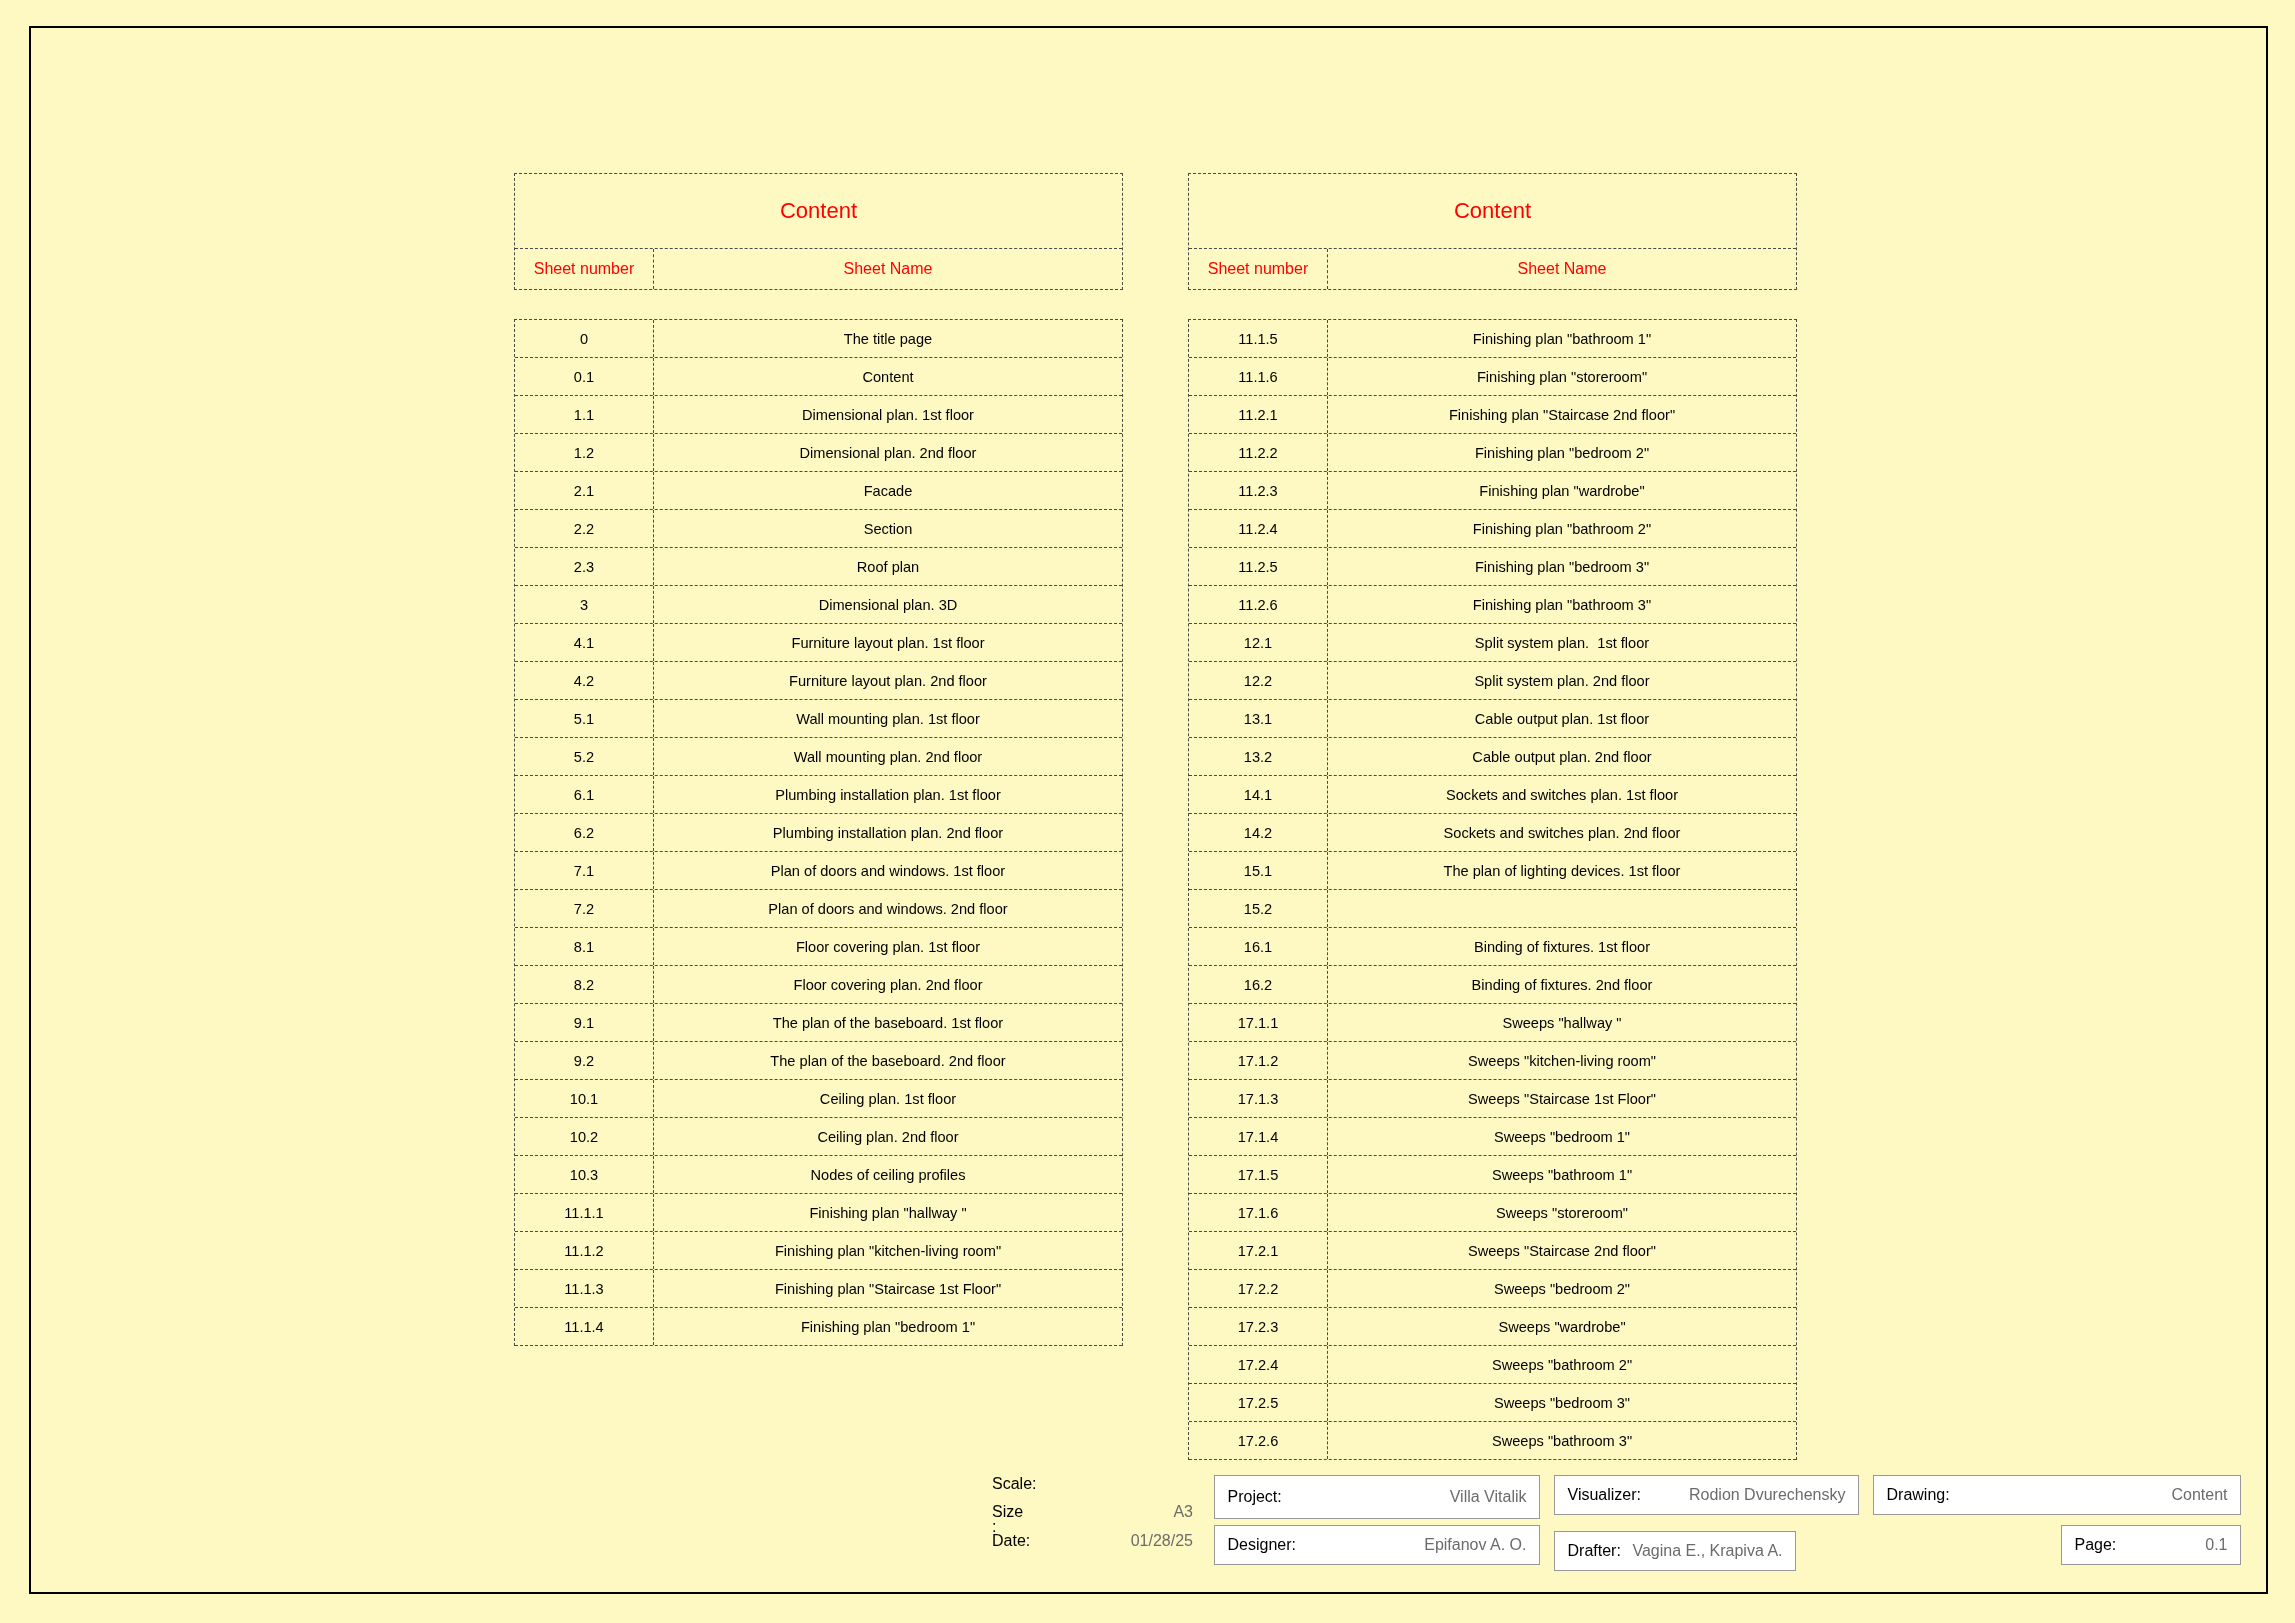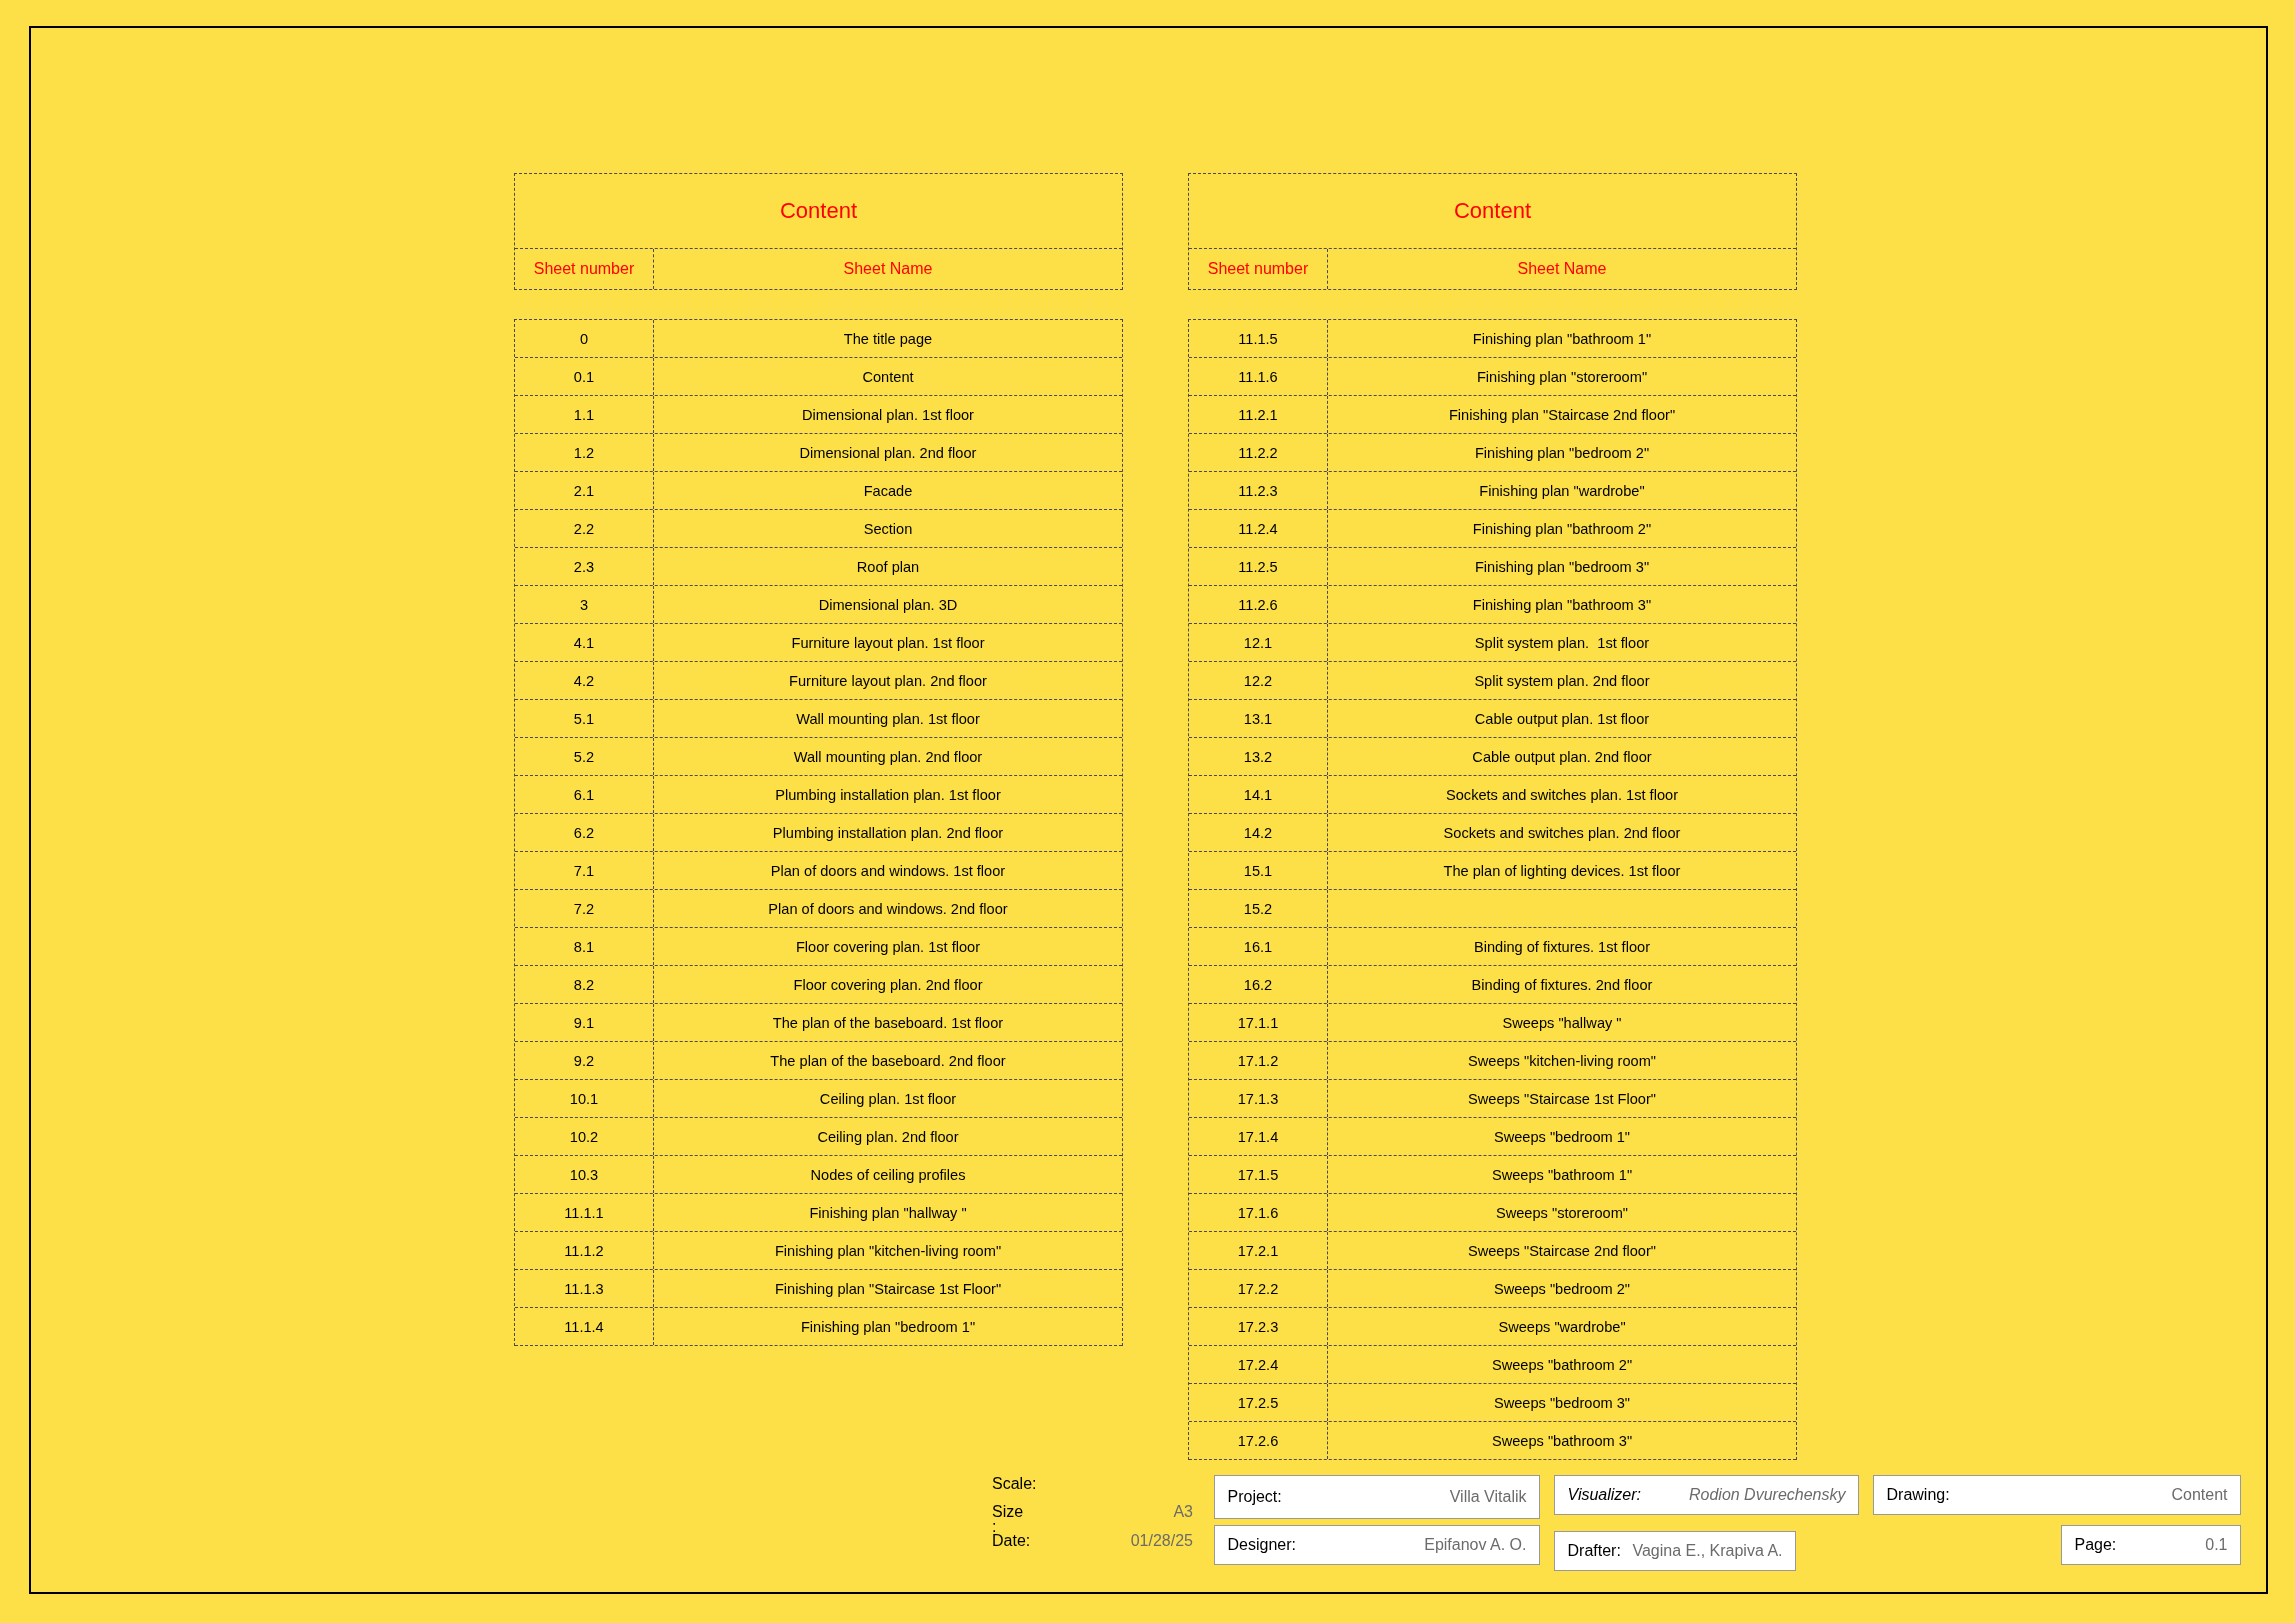--- a/index.html
+++ b/index.html
@@ -14,21 +14,21 @@
     position: relative;
     overflow: hidden;
   }
 
   
   .sheet {
     position: absolute;
     left: 0; top: 0;
     width: 2295px;
     height: 1623px;
-    background: #fde047;
+    background: #fef9c3;
     box-sizing: border-box;
   }
   .sheet-border {
     position: absolute;
     left: 28.5px;
     top: 26px;
     width: 2239px;
     height: 1568px;
     border: 2.1px solid #000000;
     box-sizing: border-box;
@@ -176,21 +176,21 @@
     white-space: nowrap;
   }
   .tb-box-value {
     margin-left: auto;
     color: #6b6b6b;
     white-space: nowrap;
   }
 
   .tb-project    { left: 222px;  top: 0px;   width: 326px; height: 44px; }
   .tb-designer   { left: 222px;  top: 50px;  width: 326px; height: 40px; }
-  .tb-visualizer { left: 562px;  top: 0px;   width: 305px; height: 40px; font-style: italic; }
+  .tb-visualizer { left: 562px;  top: 0px;   width: 305px; height: 40px; }
   .tb-drafter    { left: 562px;  top: 56px;  width: 242px; height: 40px; }
   .tb-drawing    { left: 881px; top: 0px;   width: 368px; height: 40px; }
   .tb-page       { left: 1069px; top: 50px;  width: 180px; height: 40px; }
 </style>
 </head>
 <body>
 
 <div class="sheet">
   <div class="sheet-border"></div>
 

